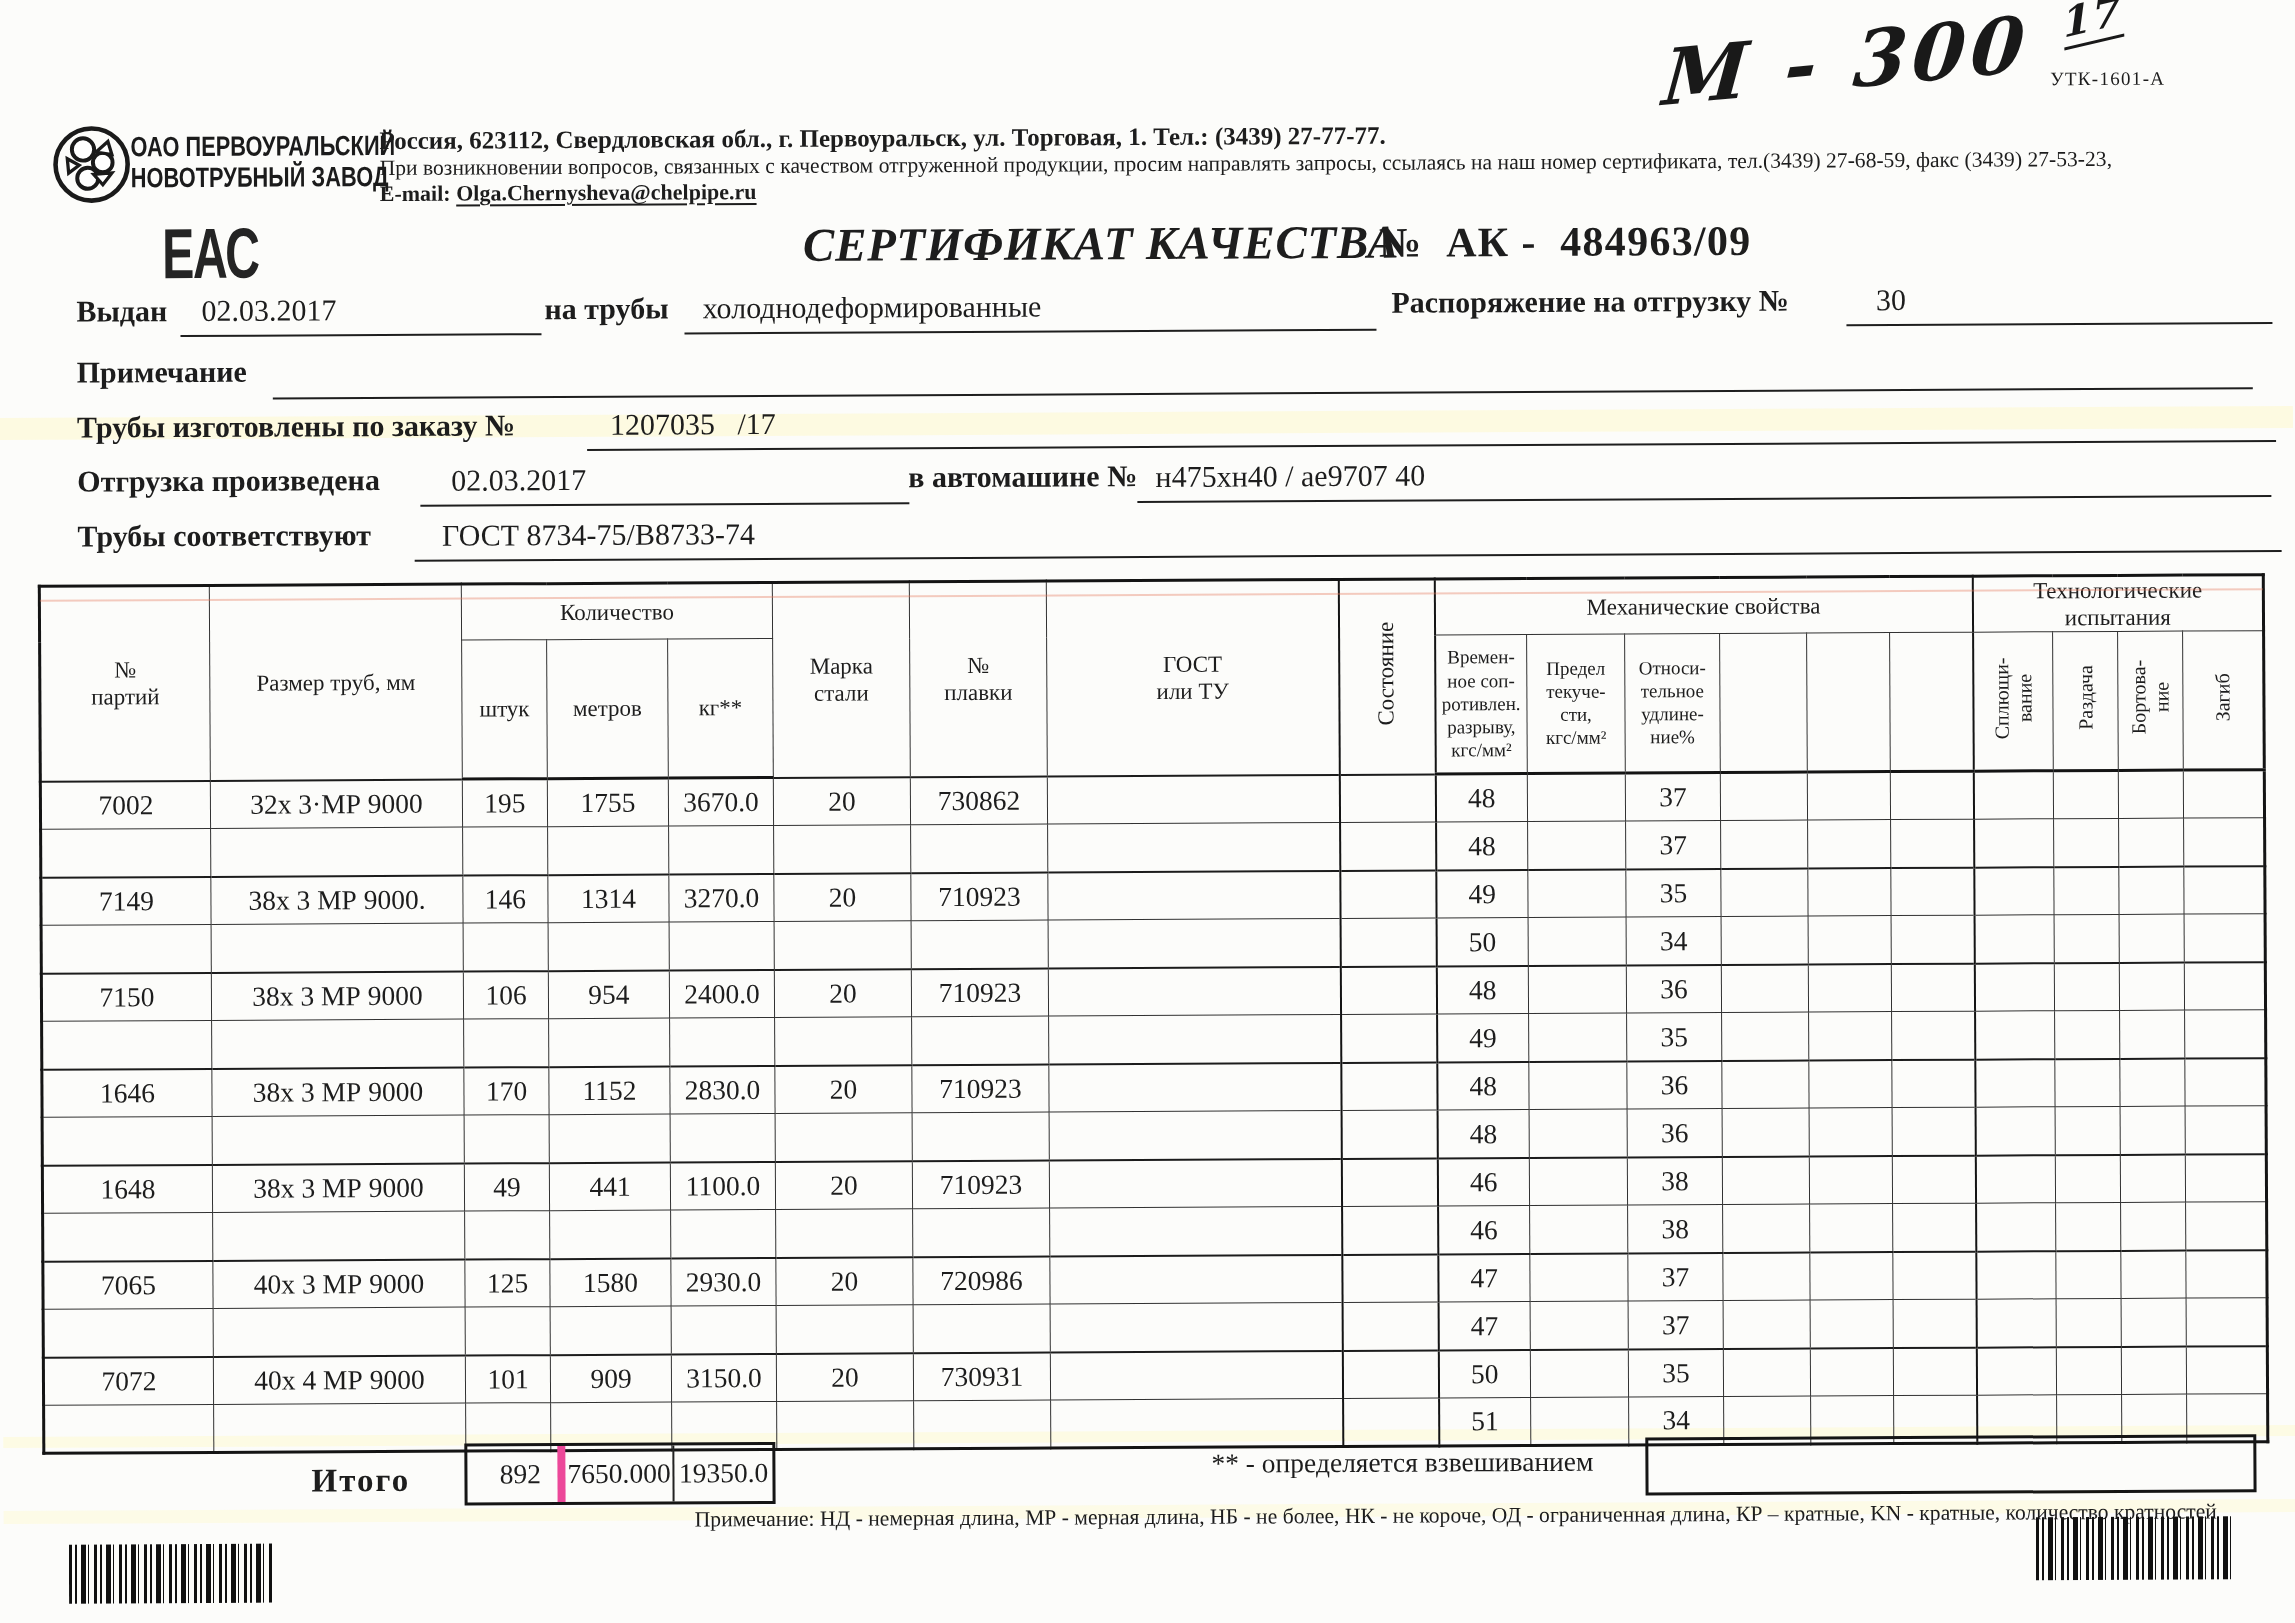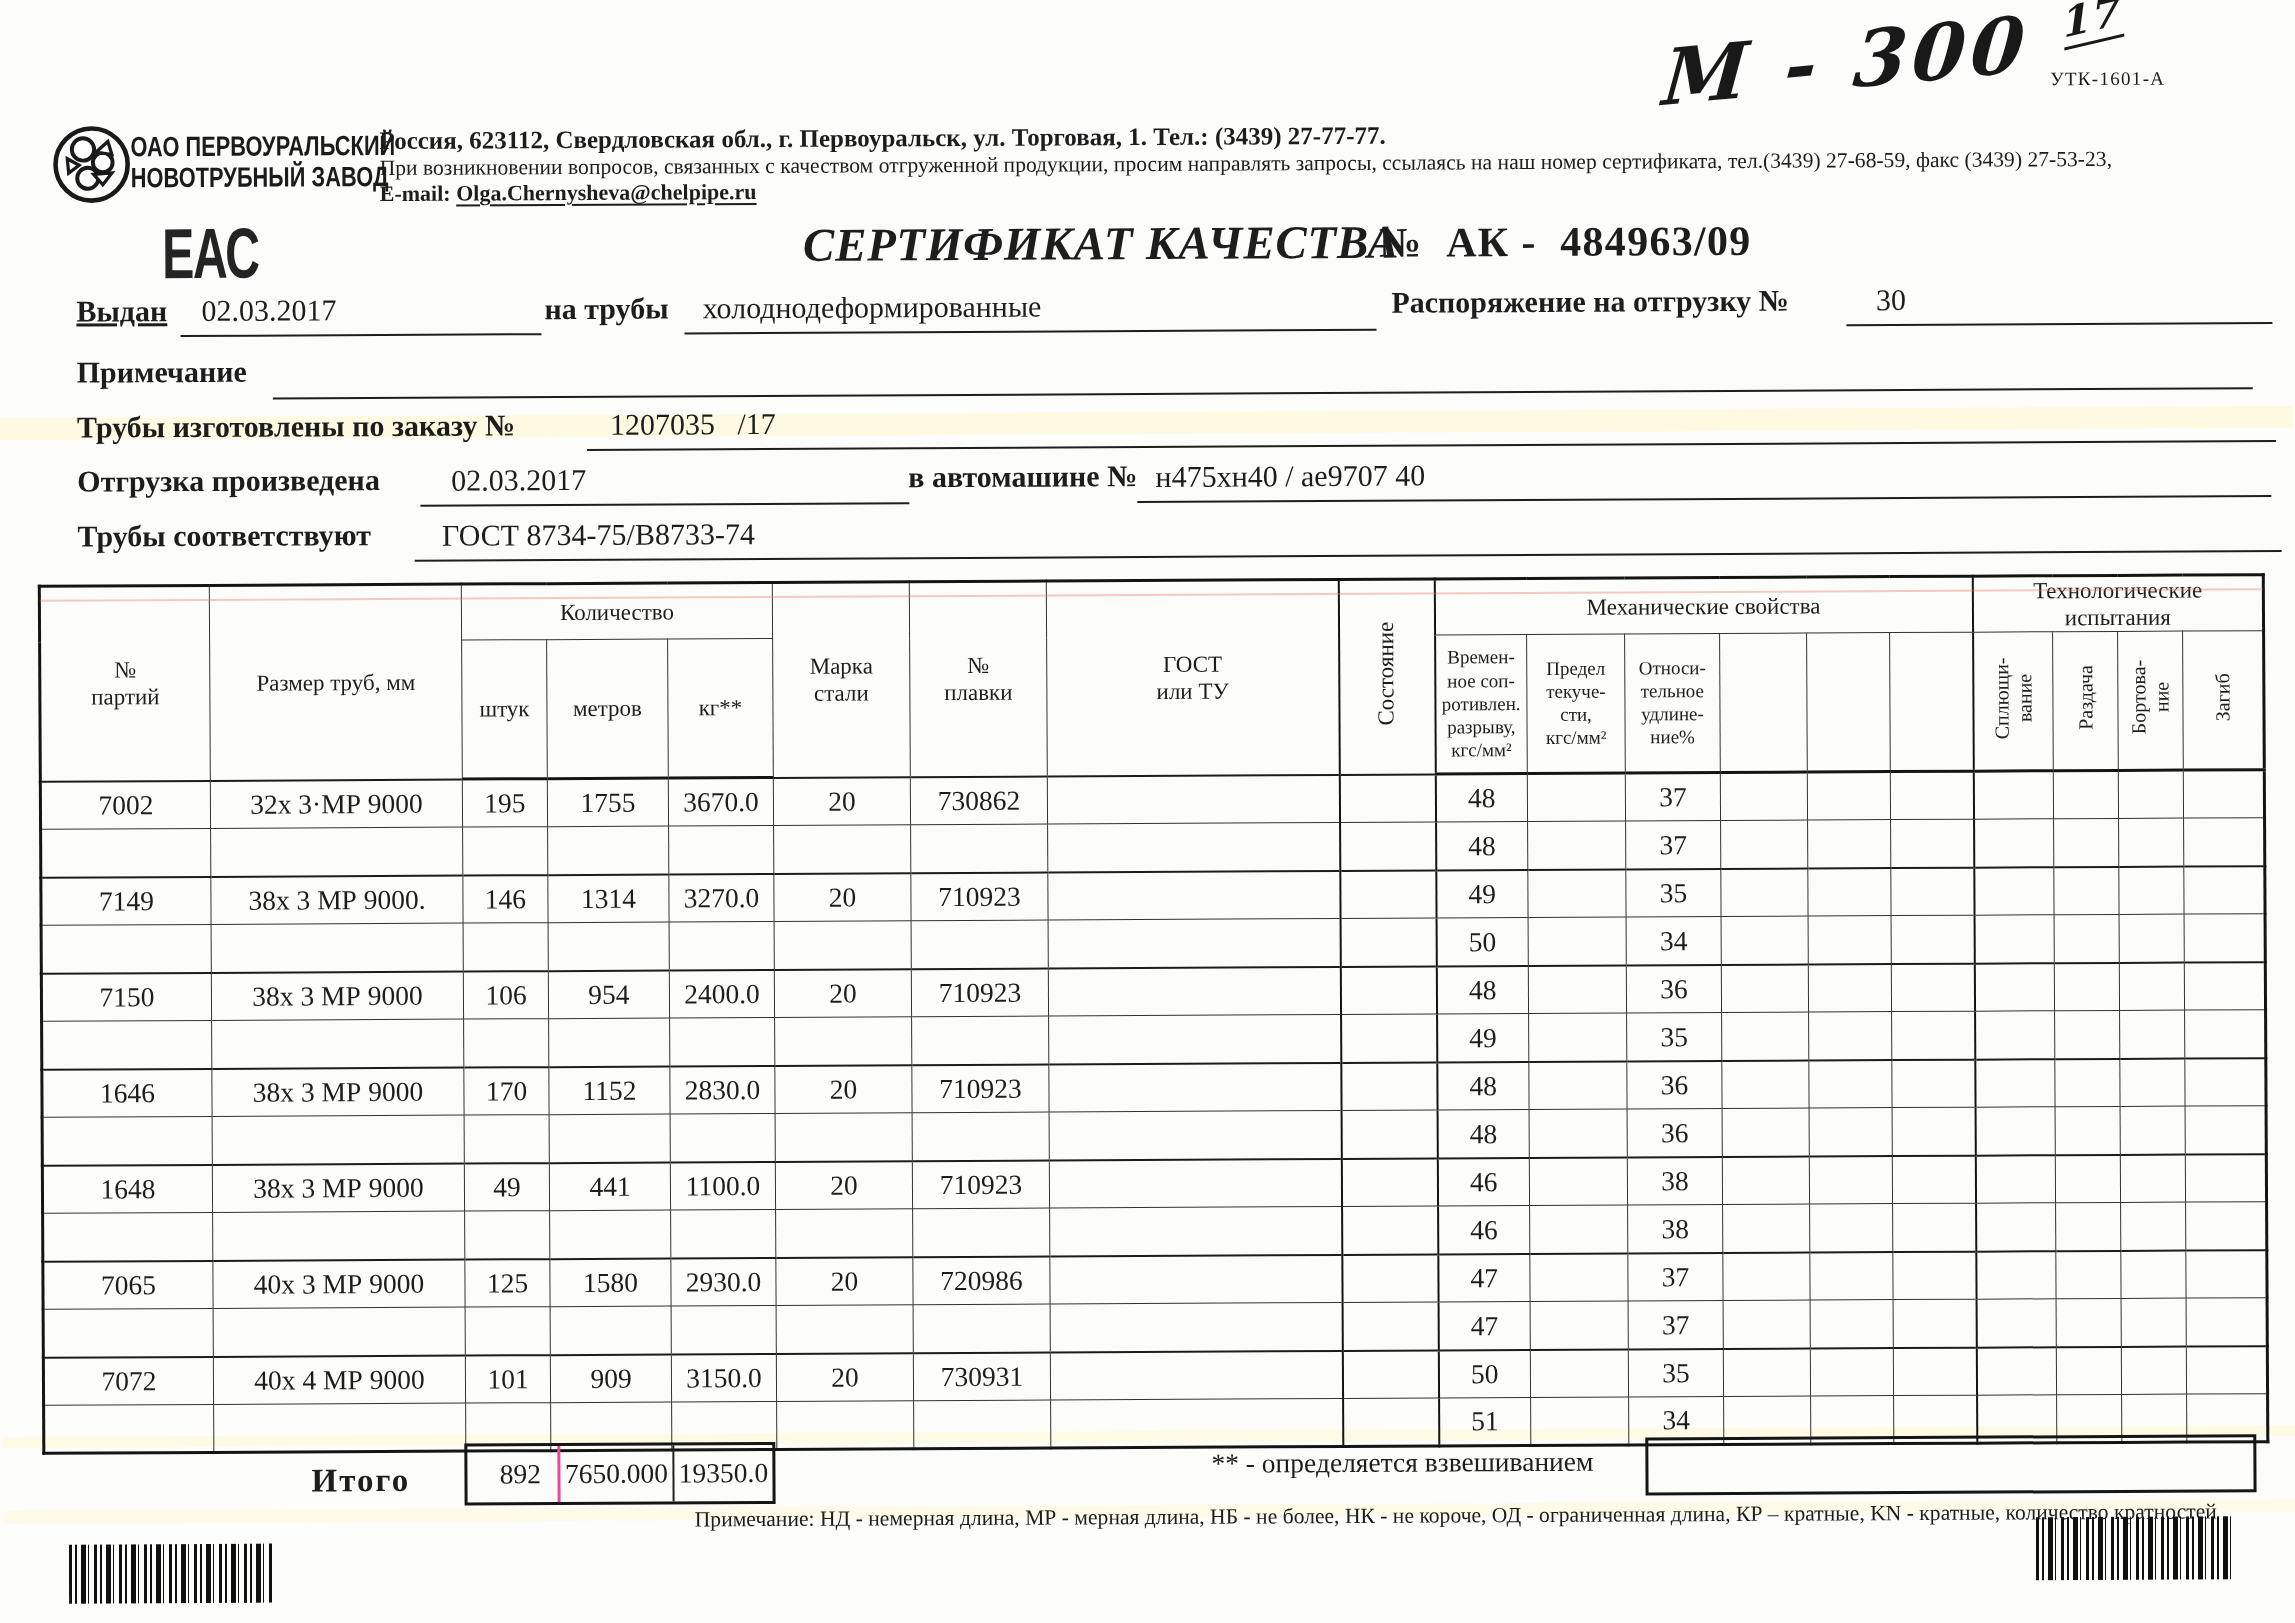--- a/index.html
+++ b/index.html
@@ -43,21 +43,21 @@
   .tbl tbody tr{height:48px;}
   .tbl tbody td{font-size:27.5px;}
   .tbl tbody tr.ra td{border-top:2px solid #1c1c1c;}
   .tbl tbody tr.rb td{border-top:1.3px solid #5a5a5a;}
   .secL{border-left-width:2px !important;border-left-color:#141414 !important;}
   
   .totals-label{left:308px;top:1458px;font-weight:bold;font-size:33px;letter-spacing:2px;}
   .totals-box{left:461px;top:1440px;width:311px;height:62px;border:3.3px solid #151515;display:flex;box-sizing:border-box;}
   .totals-box .tc{height:100%;display:flex;align-items:center;justify-content:center;font-size:27.5px;box-sizing:border-box;}
   .totals-box .tc1{width:85px;padding-left:24px;}
-  .totals-box .tc2{width:121px;border-left:3px solid #ec4899;margin-left:8px;}
+  .totals-box .tc2{width:121px;border-left:8px solid #ec4899;margin-left:8px;}
   .totals-box .tc3{width:105px;border-left:2px solid #222;}
   .rightbox{left:1642px;top:1440px;width:611px;height:58px;border:3.3px solid #151515;box-sizing:border-box;}
   .weighing{left:1208px;top:1448px;font-size:27.5px;}
   .note{left:691px;top:1505px;font-size:21.6px;white-space:pre;}
   
   .barcode{position:absolute;background:repeating-linear-gradient(90deg,#101010 0 3.3px,transparent 3.3px 5.9px,#101010 5.9px 7.9px,transparent 7.9px 11.8px,#101010 11.8px 17px,transparent 17px 19px,#101010 19px 20px,transparent 20px 25px);}
   .bc-left{left:65px;top:1539px;width:204px;height:59px;}
   .bc-right{left:2032px;top:1522px;width:198px;height:63px;}
 </style>
 </head>
@@ -88,21 +88,21 @@
     <div class="l3"><span>E-mail: </span><span class="email">Olga.Chernysheva@chelpipe.ru</span></div>
   </div>
 
   <div class="abs hw"><span>М - 300</span> <span class="sup">17</span></div>
   <div class="abs formcode">УТК-1601-А</div>
 
   <div class="abs eac">ЕАС</div>
   <div class="abs title-main">СЕРТИФИКАТ КАЧЕСТВА</div>
   <div class="abs title-num">№  АК -  484963/09</div>
 
-  <span class="flabel" style="left:79px;top:289px;text-decoration:underline;">Выдан</span>
+  <span class="flabel" style="left:79px;top:289px;">Выдан</span>
   <span class="uval" style="left:183px;top:285px;width:340px;padding-left:21px;">02.03.2017</span>
   <span class="flabel" style="left:547px;top:289px;">на трубы</span>
   <span class="uval" style="left:687px;top:285px;width:674px;padding-left:18.3px;">холоднодеформированные</span>
   <span class="flabel" style="left:1394px;top:287px;">Распоряжение на отгрузку №</span>
   <span class="uval" style="left:1849px;top:283px;width:396px;padding-left:29.5px;">30</span>
 
   <span class="flabel" style="left:79px;top:350px;">Примечание</span>
   <span class="uval" style="left:275px;top:348px;width:1980px;"></span>
 
   <span class="flabel" style="left:79px;top:405px;">Трубы изготовлены по заказу №</span>

